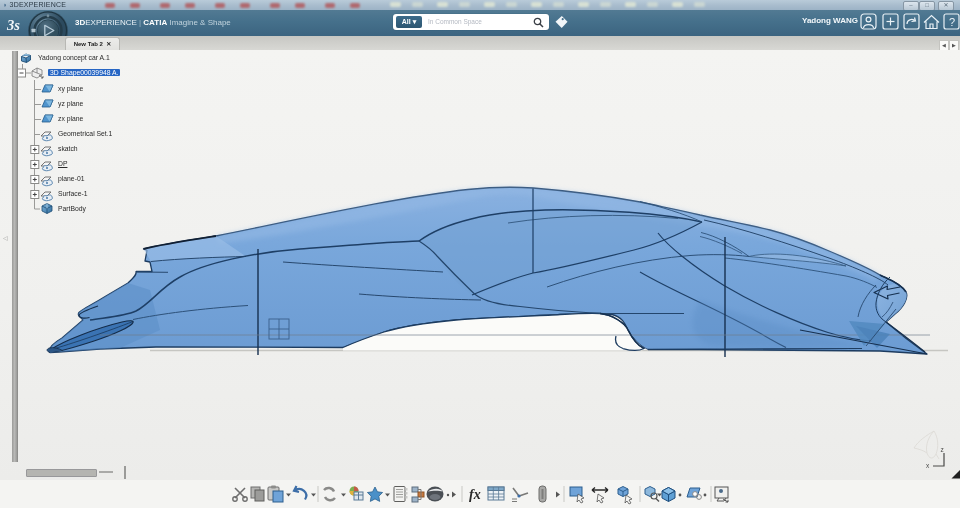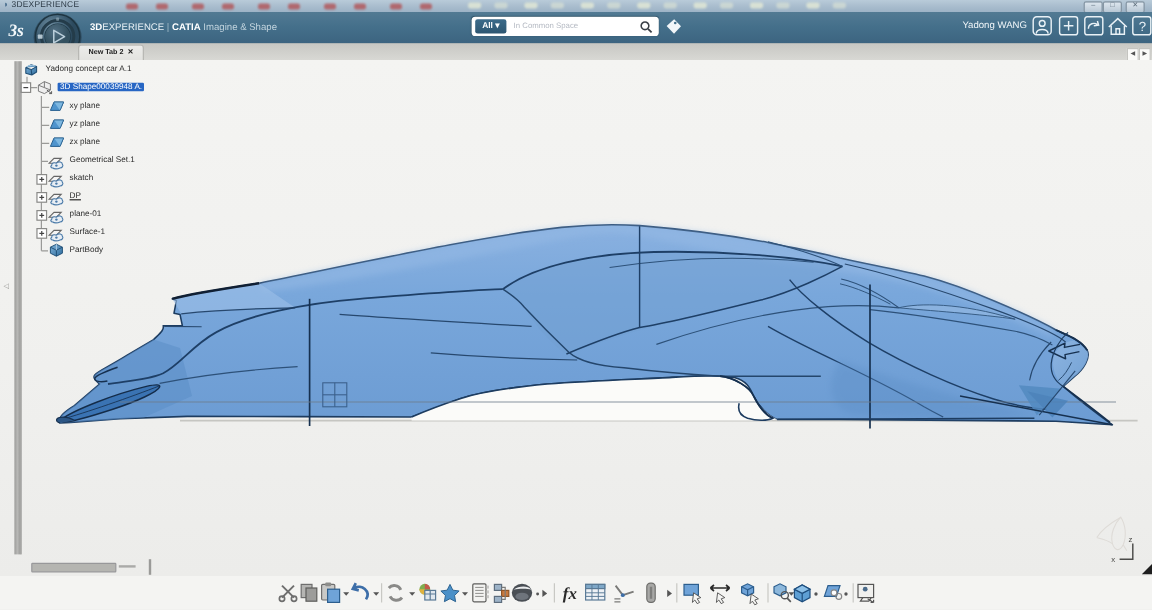--- a/index.html
+++ b/index.html
@@ -22,21 +22,21 @@
     background:linear-gradient(180deg,#527a93 0%,#45708b 45%,#3c6480 100%);
     border-bottom:1px solid #2e4f66;}
   #brand{left:75px;top:17.5px;font-size:8px;color:#e9f1f6;letter-spacing:0px;text-align:center;}
   #brand b{font-weight:bold;color:#ffffff;}
   #brand .lt{color:#c2d4de;}
   #search{left:393px;top:14px;width:156px;height:16px;background:#fff;border-radius:3px;
     box-shadow:0 0 1px #274a5f;}
   #allbtn{left:396px;top:16px;width:26px;height:12px;background:linear-gradient(#3c6b8a,#2d5671);
     border-radius:2px;color:#fff;font-size:7px;line-height:12px;text-align:center;font-weight:bold;}
   #ph{left:428px;top:18px;font-size:6.5px;color:#b4b9c2;}
-  #uname{left:802px;top:16px;font-size:8px;color:#f2f7fa;}
+  #uname{left:802px;top:16px;font-size:8px;color:#f2f7fa;font-weight:bold;}
   
   #tabbar{left:0;top:36px;width:960px;height:14px;
     background:linear-gradient(180deg,#c7c7c3,#d8d8d4);border-bottom:1px solid #bdbdb9;}
   #tab{left:65px;top:37px;width:53px;height:13px;background:linear-gradient(#ececea,#e2e2df);
     border:1px solid #b8b8b4;border-bottom:none;border-radius:3px 3px 0 0;
     font-size:6px;color:#222;text-align:center;line-height:13px;font-weight:bold;}
   .tarr{position:absolute;top:40px;width:8px;height:9px;background:#fafaf8;border:1px solid #c4c4c0;
     font-size:5px;color:#555;text-align:center;line-height:9px;}
   
   #viewport{left:0;top:50px;width:960px;height:430px;

